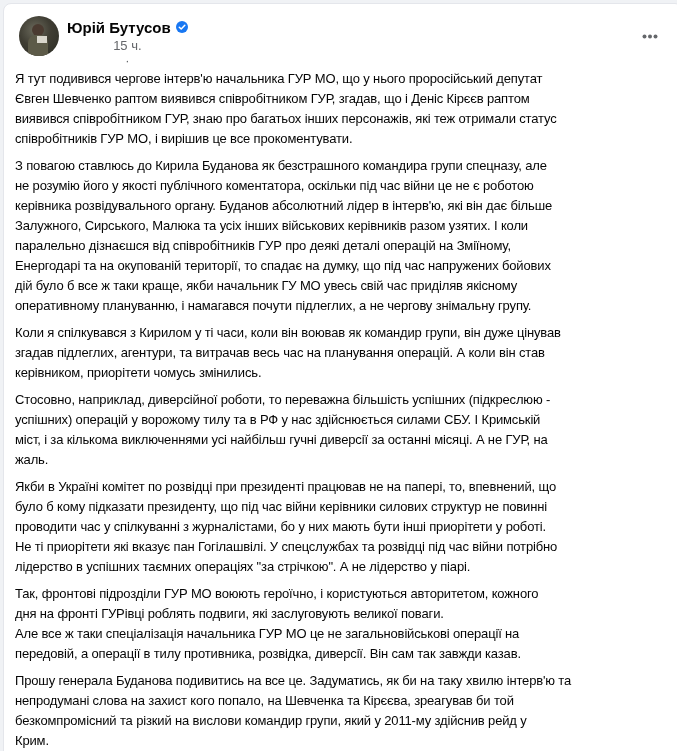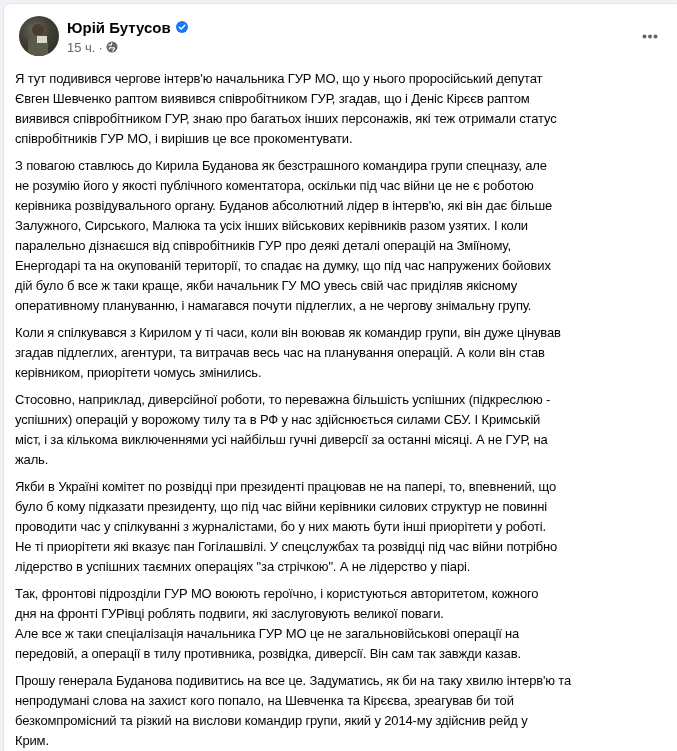--- a/index.html
+++ b/index.html
@@ -83,20 +83,21 @@
   .verified {
     margin-left: 5px;
     width: 12px;
     height: 12px;
   }
   .sub-row {
     display: flex;
     align-items: center;
     height: 18px;
     margin-top: 1px;
+    flex-direction: column;
   }
   .time {
     font-family: "Liberation Sans", sans-serif;
     font-size: 13px;
     color: #65676b;
   }
   .dot {
     font-family: "Liberation Sans", sans-serif;
     font-size: 13px;
     color: #65676b;
@@ -195,16 +196,16 @@
 було б кому підказати президенту, що під час війни керівники силових структур не повинні
 проводити час у спілкуванні з журналістами, бо у них мають бути інші приорітети у роботі.
 Не ті приорітети які вказує пан Гогілашвілі. У спецслужбах та розвідці під час війни потрібно
 лідерство в успішних таємних операціях "за стрічкою". А не лідерство у піарі.</p>
     <p class="para">Так, фронтові підрозділи ГУР МО воюють героїчно, і користуються авторитетом, кожного
 дня на фронті ГУРівці роблять подвиги, які заслуговують великої поваги.
 Але все ж таки спеціалізація начальника ГУР МО це не загальновійськові операції на
 передовій, а операції в тилу противника, розвідка, диверсії. Він сам так завжди казав.</p>
     <p class="para">Прошу генерала Буданова подивитись на все це. Задуматись, як би на таку хвилю інтерв'ю та
 непродумані слова на захист кого попало, на Шевченка та Кірєєва, зреагував би той
-безкомпромісний та різкий на вислови командир групи, який у 2014-му здійснив рейд у
+безкомпромісний та різкий на вислови командир групи, який у 2011-му здійснив рейд у
 Крим.</p>
   </div>
 </div>
 
 </body></html>

